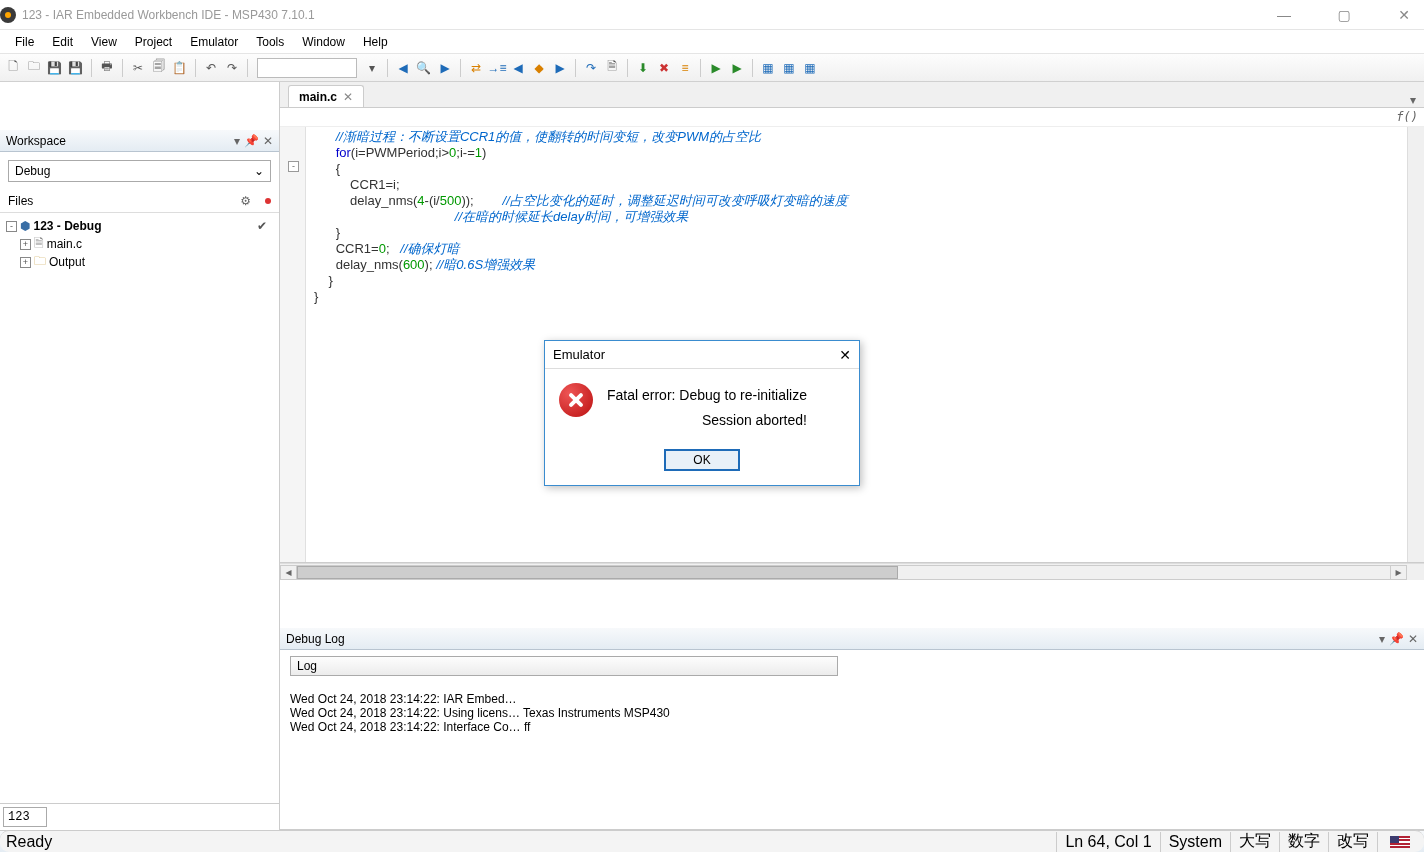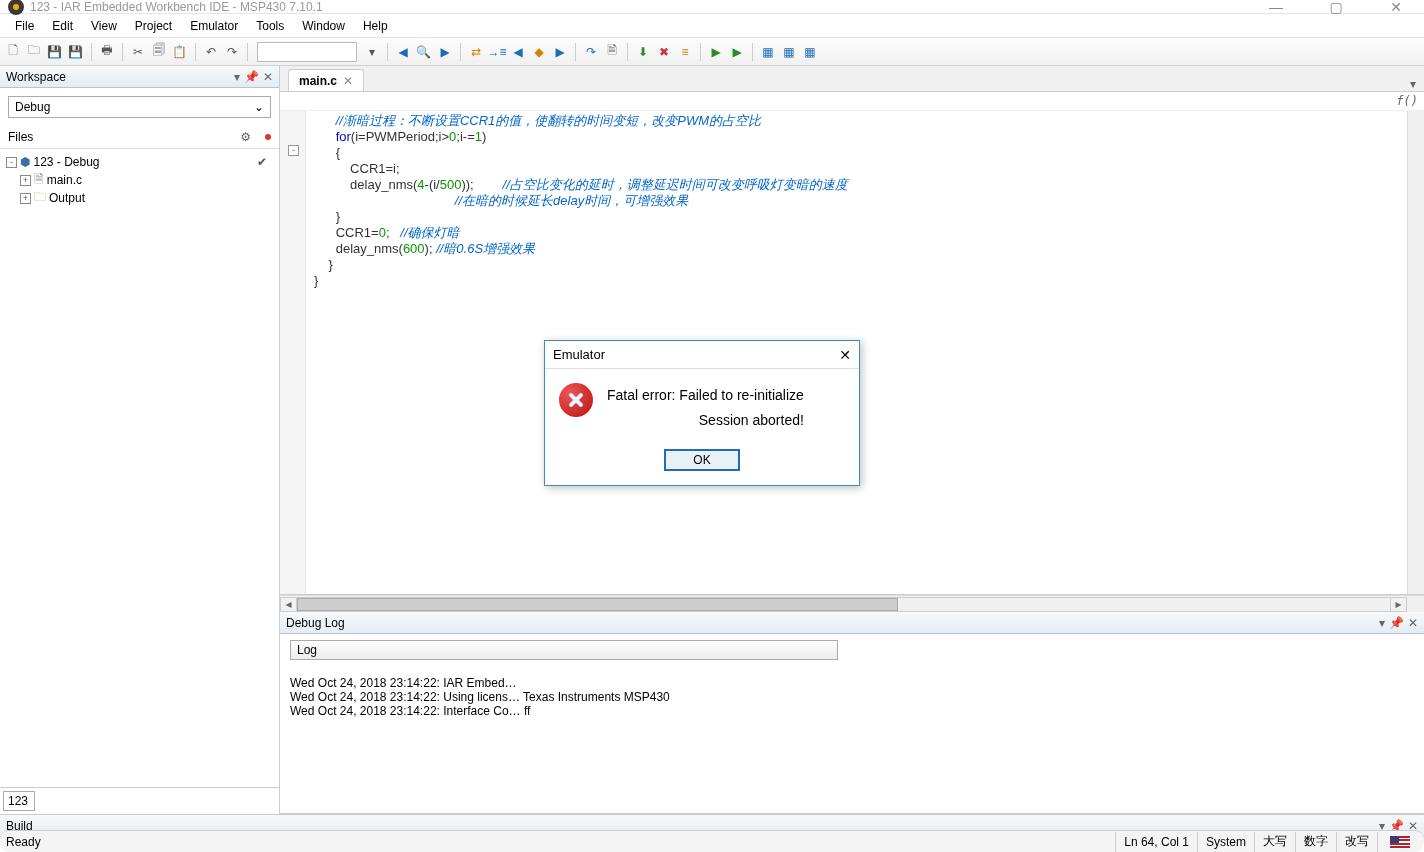--- a/index.html
+++ b/index.html
@@ -1,19 +1,19 @@
 <!DOCTYPE html>
 <html><head>
 <meta charset="utf-8">
 <style>
 * { margin:0; padding:0; box-sizing:border-box; font-family:"Segoe UI",Tahoma,sans-serif; }
 body { width:1424px; height:852px; background:#fff; overflow:hidden; font-size:12px; position:relative; }
 
 
-.titlebar { height:14px; background:#fff; border-bottom:1px solid #e5e5e5; display:flex; align-items:center; padding:0 8px; color:#999; }
+.titlebar { height:30px; background:#fff; border-bottom:1px solid #e5e5e5; display:flex; align-items:center; padding:0 0; color:#999; }
 .titlebar .app-icon { width:16px; height:16px; background:#3a3a3a; border-radius:50%; margin-right:6px; position:relative; }
 .titlebar .app-icon::after{content:"";position:absolute;width:6px;height:6px;background:#ffa500;border-radius:50%;top:5px;left:5px;}
 .titlebar .win-btns { margin-left:auto; display:flex; gap:20px; color:#888; }
 .titlebar .win-btns span { width:40px; text-align:center; font-size:14px; cursor:default; }
 
 
 .menubar { height:24px; background:#fff; display:flex; align-items:center; padding:0 6px; border-bottom:1px solid #e5e5e5; }
 .menubar span { padding:3px 9px; cursor:default; }
 
 
@@ -24,35 +24,35 @@
 .tb-ico.blue{color:#1e6bb8;}
 .tb-ico.green{color:#2a8a2a;}
 .tb-ico.red{color:#c33;}
 .tb-ico.orange{color:#d98000;}
 
 
 .main { display:flex; height:calc(852px - 30px - 24px - 28px - 22px); }
 
 
 .workspace { width:280px; border-right:1px solid #ccc; display:flex; flex-direction:column; background:#fff;}
-.panel-head { height:22px; background:linear-gradient(#f7f9fb,#e4ecf3); border-bottom:1px solid #b8c4d0; display:flex; align-items:center; padding:0 6px; font-size:12px;}
+.panel-head { height:22px; background:linear-gradient(#f7f9fb,#e4ecf3); border-bottom:1px solid #b8c4d0; display:flex; align-items:center; padding:0 6px; font-size:12px;margin-top:48px;}
 .panel-head .pin {margin-left:auto; display:flex; gap:4px; color:#666;}
 .panel-head .pin span{cursor:default;}
 .ws-combo { border:1px solid #aaa; margin:8px; height:22px; display:flex; align-items:center; padding:0 6px; justify-content:space-between; background:#fff;}
 .ws-files-head { display:flex; padding:4px 8px; border-bottom:1px solid #ddd; align-items:center;}
 .ws-files-head .gear{margin-left:auto; margin-right:14px;color:#666;}
 .ws-files-head .dot{width:6px;height:6px;background:#d33;border-radius:50%;}
 .ws-tree { flex:1; padding:4px 6px; font-size:12px; overflow:hidden;}
 .ws-tree .row{display:flex;align-items:center;height:18px;gap:3px;}
 .ws-tree .exp{width:11px;height:11px;border:1px solid #888;font-size:9px;line-height:9px;text-align:center;color:#555;}
 .ws-tree .space{width:11px;display:inline-block;}
-.ws-tree .bold{font-weight:normal;}
+.ws-tree .bold{font-weight:bold;}
 .chk{color:#555;}
 .ws-bottom{border-top:1px solid #ccc;padding:3px;}
-.ws-bottom input{border:1px solid #aaa;padding:2px 4px;width:32px;font-size:12px;}
+.ws-bottom input{border:1px solid #aaa;padding:2px 4px;width:44px;font-size:12px;font-family:Liberation Mono, monospace;}
 
 
 .editcol { flex:1; display:flex; flex-direction:column; min-width:0;}
 
 .tabbar { height:26px; background:#f0f0f0; border-bottom:1px solid #ccc; display:flex; align-items:flex-end; padding-left:8px;}
 .tab { background:#fff; border:1px solid #ccc; border-bottom:none; padding:4px 10px 4px 10px; display:flex; align-items:center; gap:6px; font-weight:bold; border-radius:3px 3px 0 0; height:22px;}
 .tab .x{font-weight:normal;color:#888;}
 .tabbar .tabctl{margin-left:auto;padding-right:8px;color:#666;}
 .fn-label{padding:2px 6px;color:#666;font-style:italic;font-family:Consolas,monospace;border-bottom:1px solid #eee;text-align:right;font-size:12px;}
 
@@ -71,21 +71,21 @@
 
 .debuglog .body{background:#fff;padding:6px 10px;height:180px;border-bottom:1px solid #ccc;position:relative;}
 .debuglog .hdr{border:1px solid #aaa;display:inline-block;padding:2px 520px 2px 6px;background:linear-gradient(#fdfdfd,#ececec);}
 .debuglog .lines{margin-top:16px;font-size:12px;}
 
 
 .buildpanel{border-top:1px solid #ccc;}
 .build-head{height:22px;background:linear-gradient(#f7f9fb,#e4ecf3);border-bottom:1px solid #b8c4d0;display:flex;align-items:center;padding:0 6px;}
 
 
-.statusbar{position:absolute;bottom:0;left:0;right:0;height:22px;background:#f4f4f4;border-top:1px solid #ccc;display:flex;align-items:center;padding:0 6px;font-size:12px;border-radius:9px;}
+.statusbar{position:absolute;bottom:0;left:0;right:0;height:22px;background:#f4f4f4;border-top:1px solid #ccc;display:flex;align-items:center;padding:0 6px;font-size:16px;border-radius:9px;}
 .statusbar .seg{border-left:1px solid #ccc;padding:0 8px;height:20px;display:flex;align-items:center;}
 .flag{width:20px;height:12px;background:linear-gradient(#b22234 14%,#fff 14% 28%,#b22234 28% 42%,#fff 42% 57%,#b22234 57% 71%,#fff 71% 85%,#b22234 85%);position:relative;margin-left:4px;}
 .flag::before{content:"";position:absolute;width:9px;height:7px;background:#3c3b6e;top:0;left:0;}
 
 
 .modal{position:absolute;left:544px;top:340px;width:316px;background:#fff;border:1px solid #3a8ccf;box-shadow:2px 2px 8px rgba(0,0,0,.25);}
 .modal-title{height:28px;display:flex;align-items:center;padding:0 8px;border-bottom:1px solid #ddd;background:#fff;font-size:13px;}
 .modal-title .mx{margin-left:auto;font-size:14px;font-weight:normal;}
 .modal-body{padding:14px 14px 8px 14px;display:flex;gap:14px;}
 .err-ico{width:34px;height:34px;border-radius:50%;background:radial-gradient(circle at 30% 30%,#e55,#b11);position:relative;flex-shrink:0;}
@@ -282,20 +282,20 @@
 </div>
 
 <div class="modal">
   <div class="modal-title">
     <span>Emulator</span>
     <span class="mx">✕</span>
   </div>
   <div class="modal-body">
     <div class="err-ico"></div>
     <div class="modal-text">
-      <div>Fatal error: Failed to re-initialize</div>
+      <div>Fatal error: Debug to re-initialize</div>
       <div style="text-align:right;">Session aborted!</div>
     </div>
   </div>
   <div class="modal-btns">
     <button>OK</button>
   </div>
 </div>
 
 </body></html>

